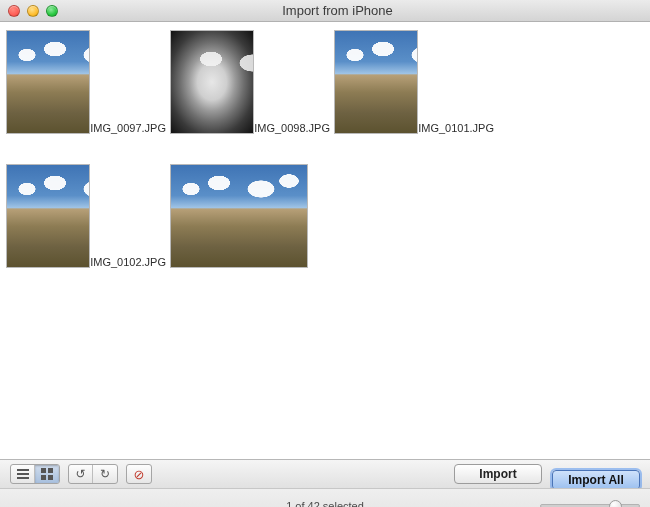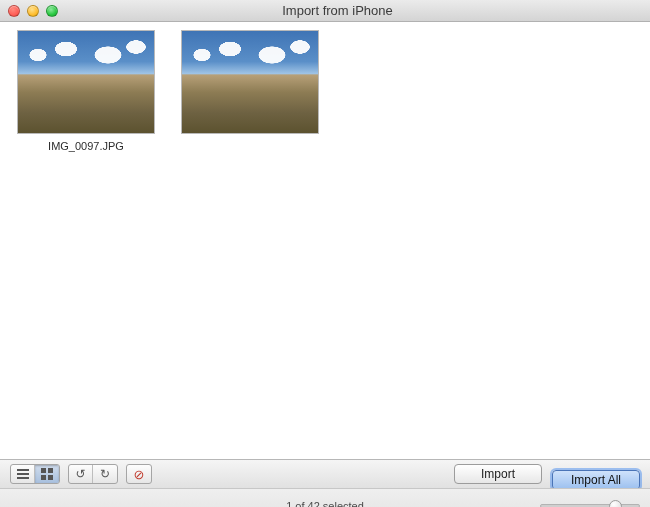--- a/index.html
+++ b/index.html
@@ -55,22 +55,21 @@
   }
   .grid {
     display: flex;
     flex-wrap: wrap;
     align-content: flex-start;
   }
   .cell {
     width: 160px;
     margin: 2px 2px 28px 2px;
     display: flex;
-    flex-direction: column;
-    align-items: center;
+    align-items: flex-end;
   }
   .thumb {
     width: 138px;
     height: 104px;
     border: 1px solid #b9b9b9;
     background: #5c7fa5;
     position: relative;
     overflow: hidden;
   }
   .thumb.landscape {
@@ -181,20 +180,21 @@
     border: 1px solid #9c9c9c;
     border-radius: 4px;
     background: linear-gradient(#ffffff,#e7e7e7);
     font-size: 12px;
     color: #222;
     margin-left: 10px;
     display: inline-flex;
     align-items: center;
     justify-content: center;
     cursor: default;
+    font-weight: bold;
   }
   .push.primary {
     border-color: #4a74b7;
     background: linear-gradient(#cfe2fb,#9cc0ef);
     box-shadow: 0 0 0 2px rgba(88,150,238,.55);
     color: #111;
     margin-top: 12px;
   }
 
   
@@ -247,20 +247,32 @@
   <div class="title">Import from  iPhone</div>
 </div>
 
 <div class="content">
   <div class="grid" id="grid">
       <div class="cell">
         <div class="thumb landscape"></div>
         <div class="fname">IMG_0097.JPG</div>
       </div>
       <div class="cell">
+        <div class="thumb bw"></div>
+        <div class="fname">IMG_0098.JPG</div>
+      </div>
+      <div class="cell">
+        <div class="thumb landscape"></div>
+        <div class="fname">IMG_0101.JPG</div>
+      </div>
+      <div class="cell">
+        <div class="thumb landscape"></div>
+        <div class="fname">IMG_0102.JPG</div>
+      </div>
+      <div class="cell">
         <div class="thumb landscape"></div>
         <div class="fname"></div>
       </div>
     </div>
 </div>
 
 <div class="toolbar">
   <div class="seg">
     <div class="btn ico-list"></div>
     <div class="btn ico-grid active"></div>

